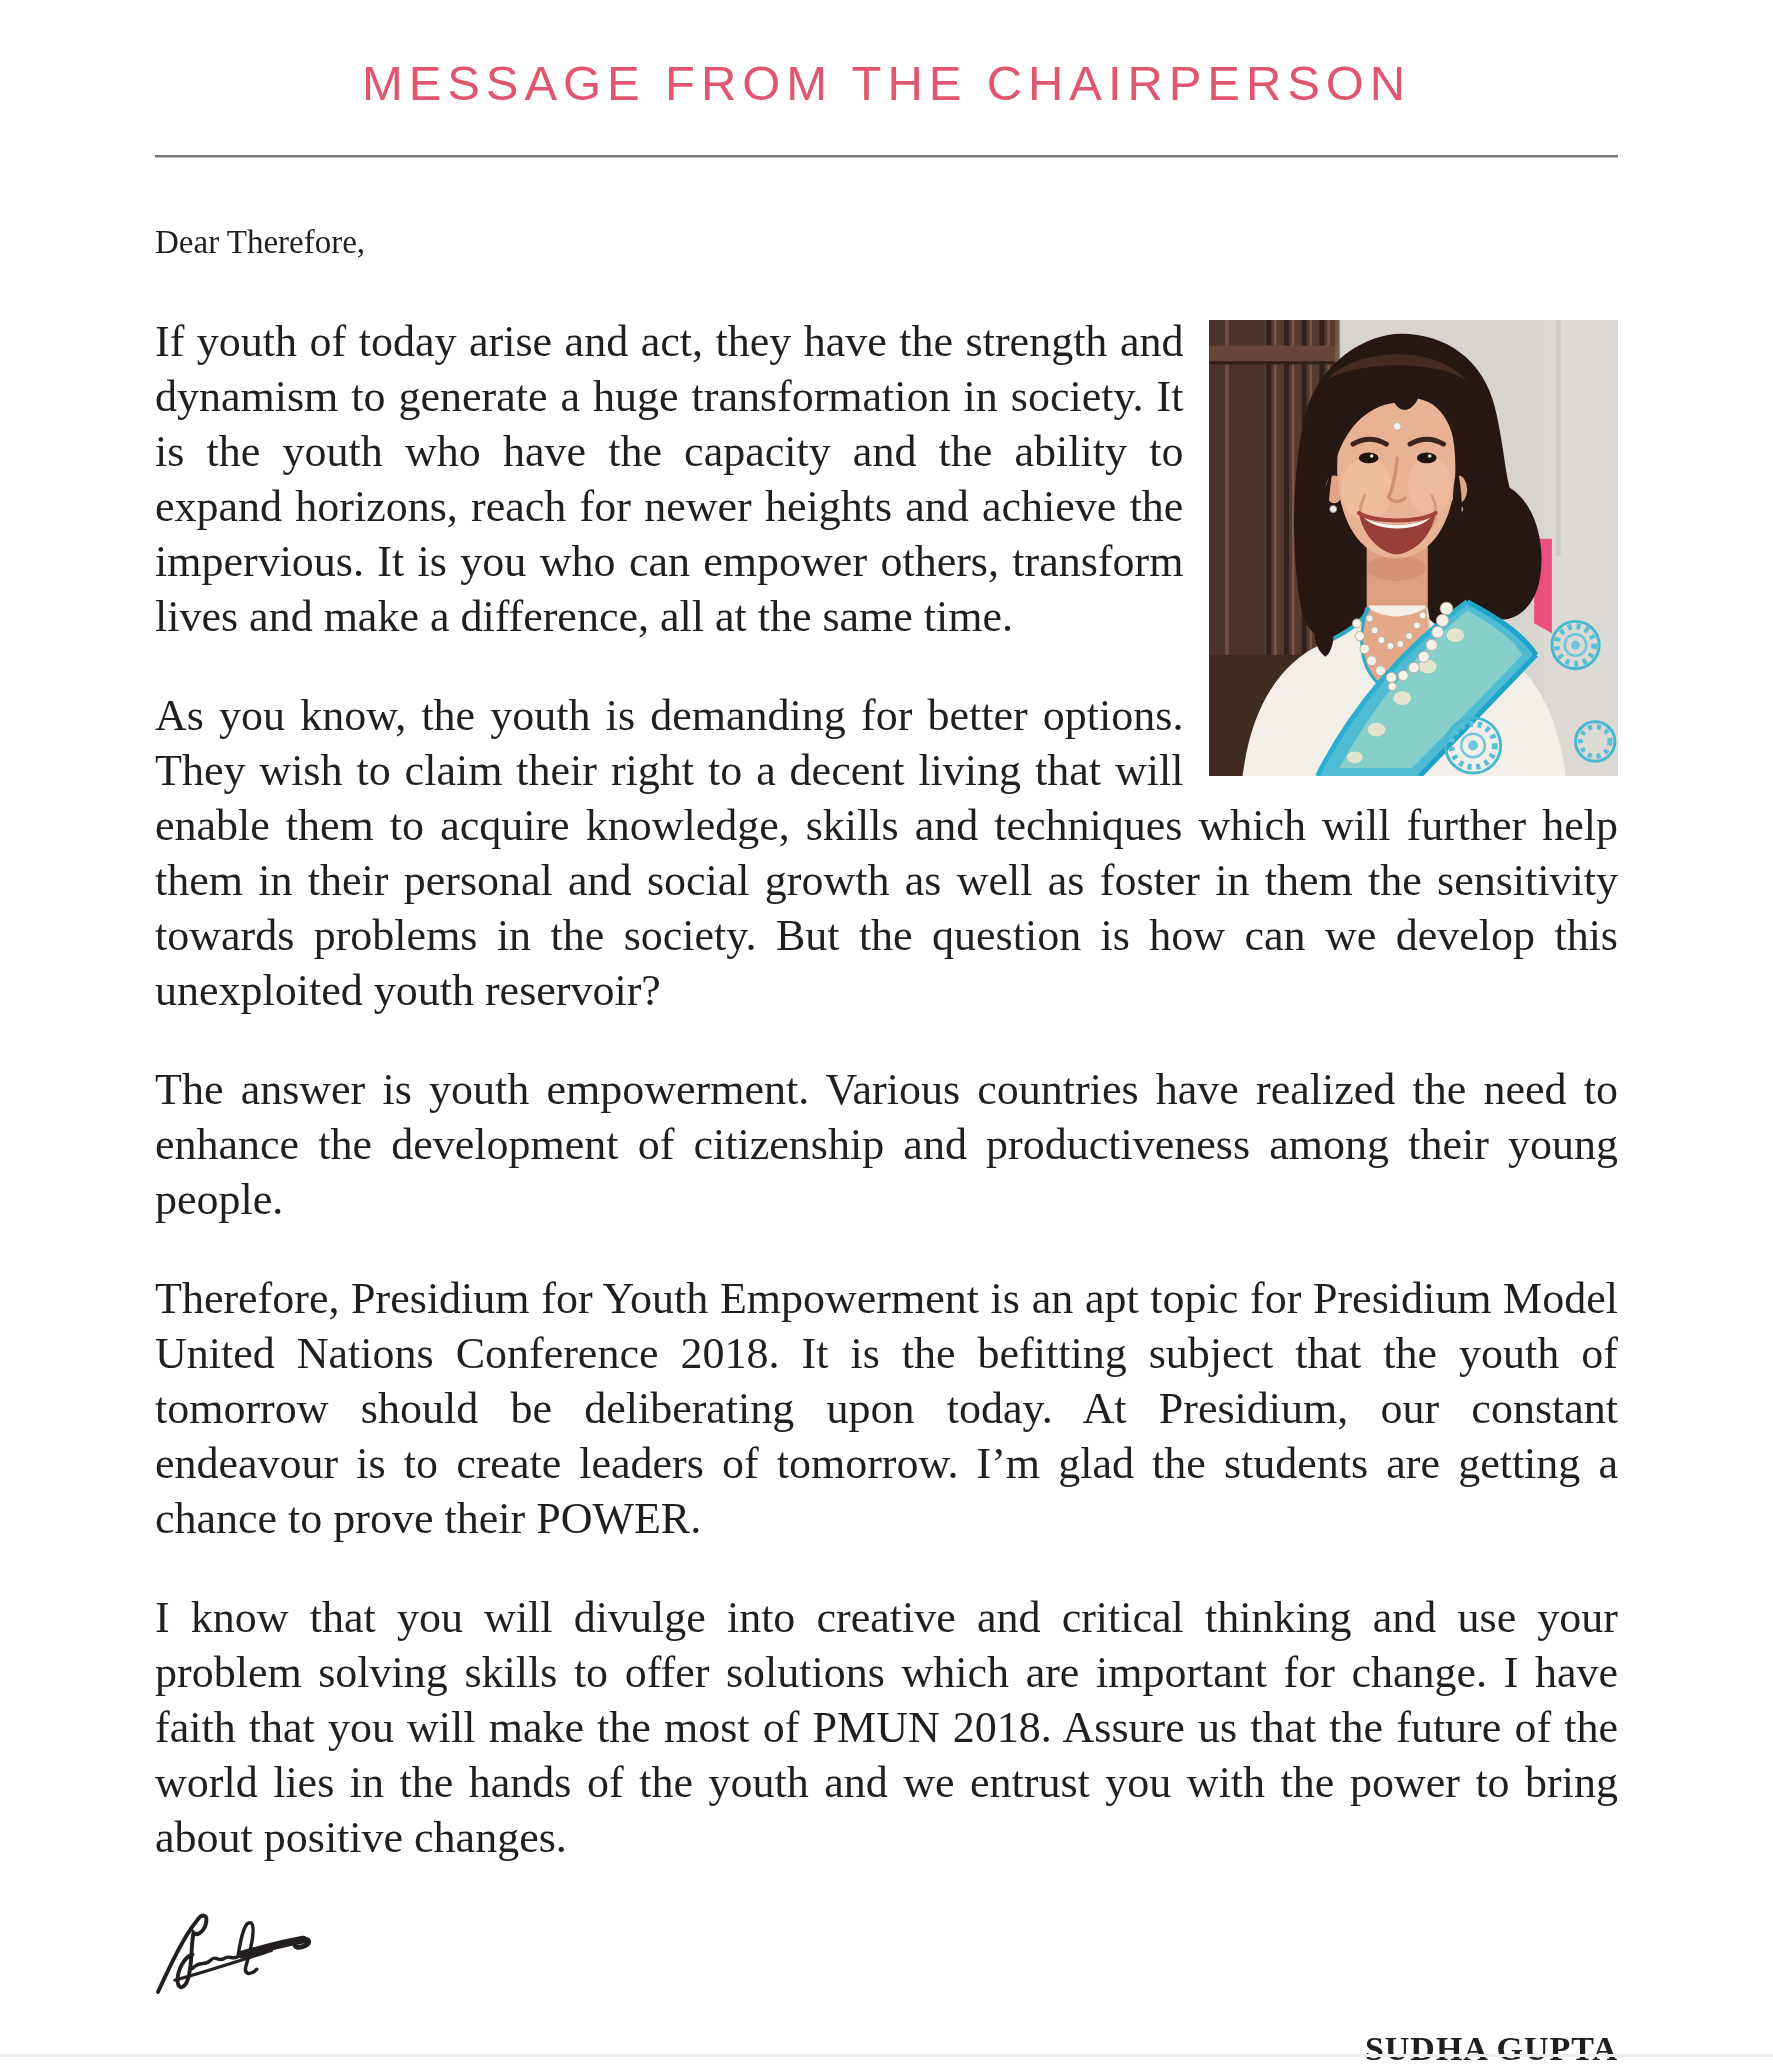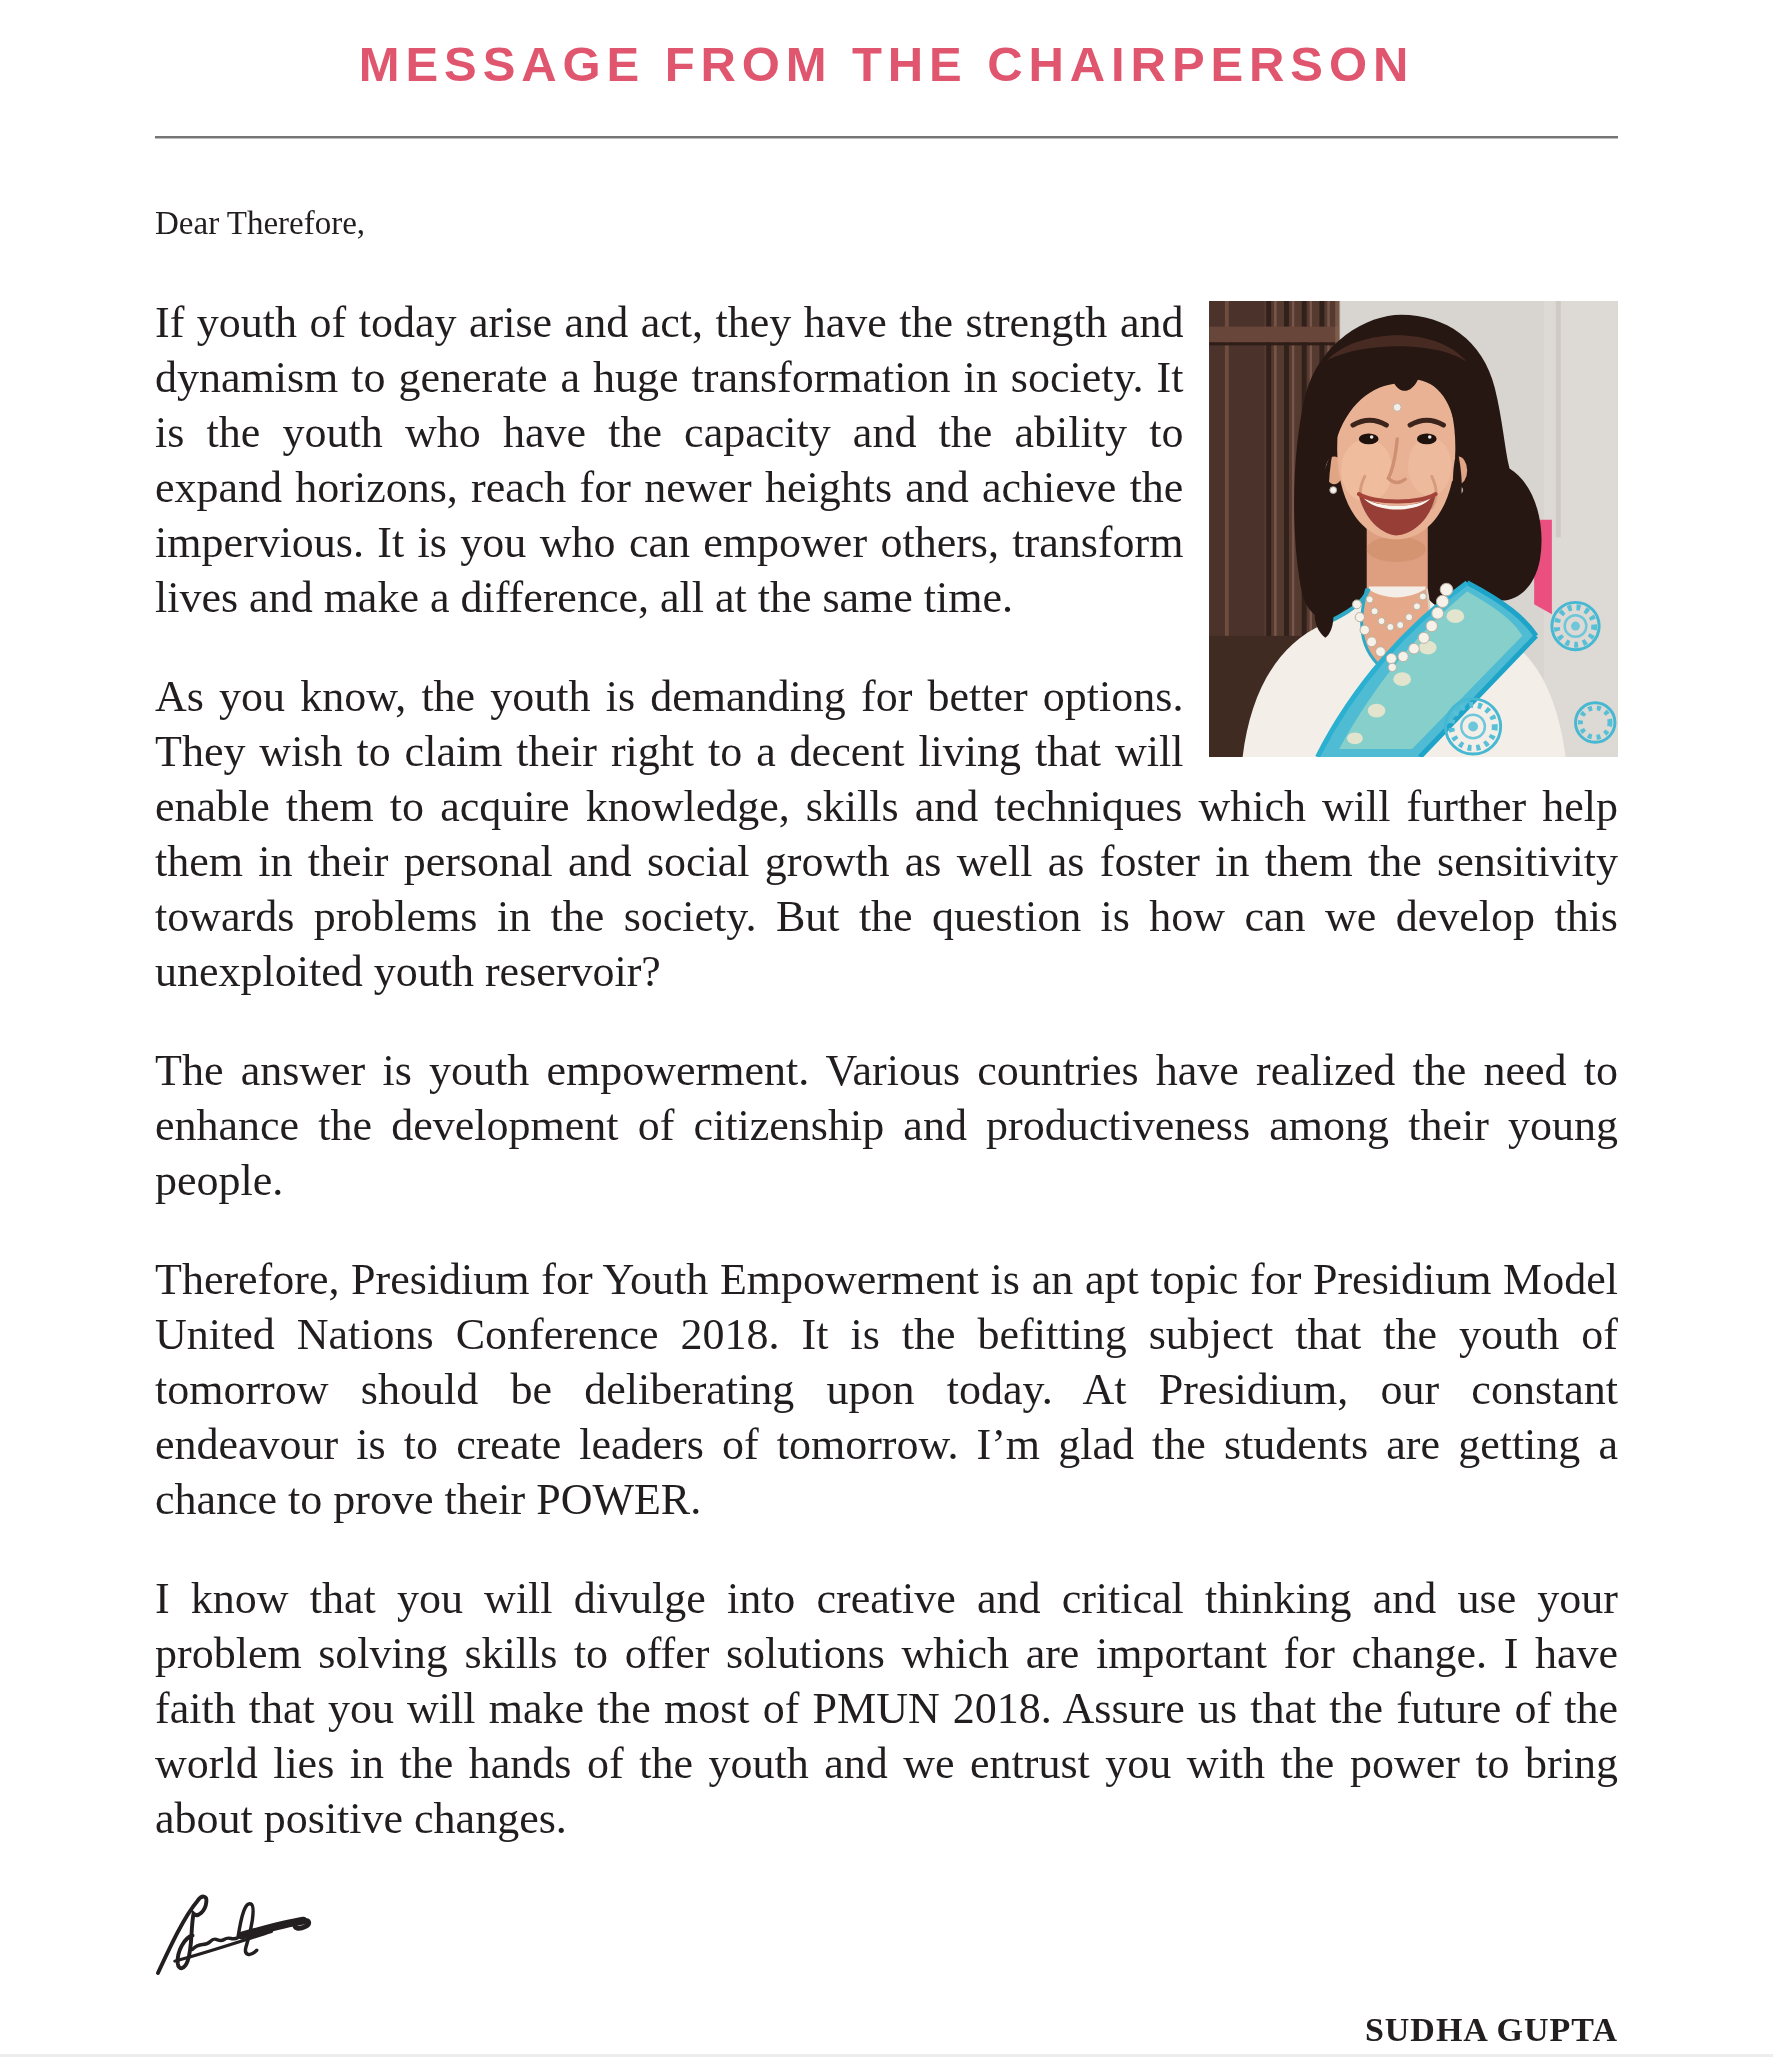--- a/index.html
+++ b/index.html
@@ -7,24 +7,24 @@
   .page {
     position:relative;
     width:1773px; height:2065px;
     background:#ffffff;
     font-family:"Liberation Serif", serif;
     color:#221e1f;
     overflow:hidden;
   }
   .content { padding:0 155px; }
   .doc-title {
-    padding-top:40px;
+    padding-top:59px;
     text-align:center;
     font-family:"Liberation Sans", sans-serif;
-    font-weight:bold;
+    font-weight:normal;
     font-size:49px;
     line-height:1.0;
     letter-spacing:5.9px;
     color:#e0566e;
   }
   .title-rule {
     margin-top:47px;
     height:3px;
     background:#757575;
     border-bottom:1px solid #bdbdbd;

